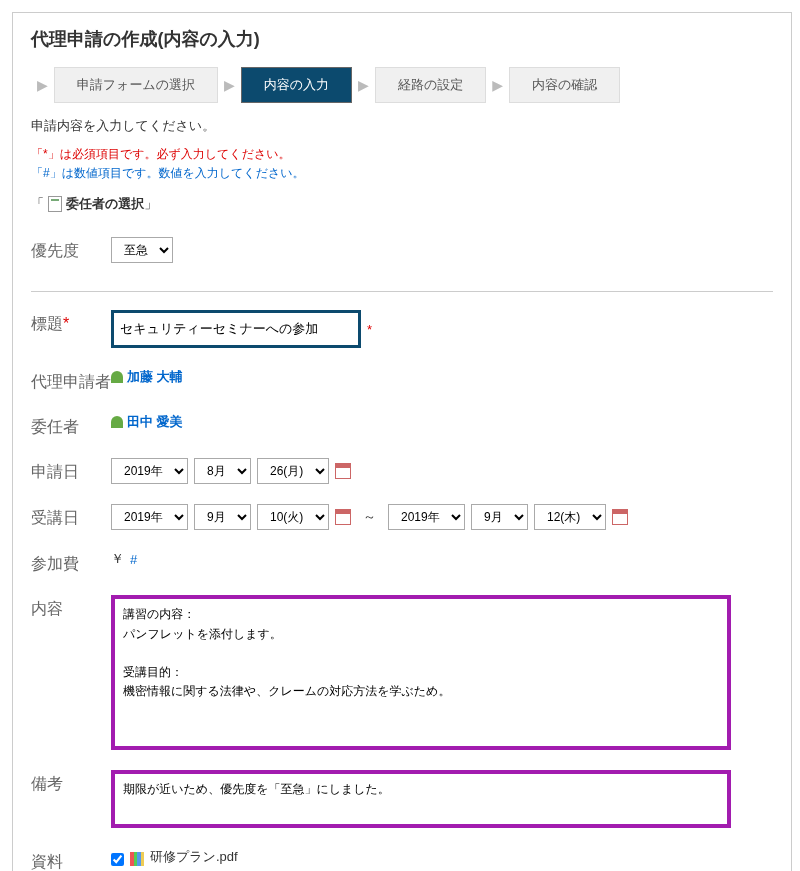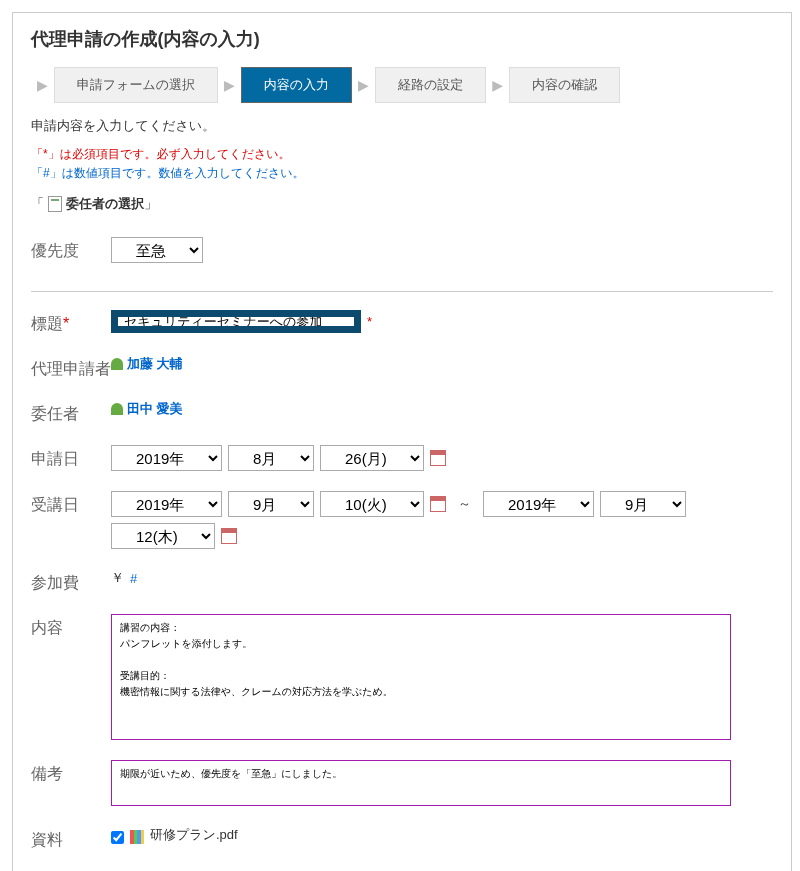--- a/index.html
+++ b/index.html
@@ -1,35 +1,35 @@
 <!DOCTYPE html>
 <html><head>
 <meta charset="utf-8">
 <style>
 * { box-sizing: border-box; margin: 0; padding: 0; }
 body { font-family: "Meiryo", "Hiragino Sans", sans-serif; font-size: 13px; color: #333; background: #fff; padding: 12px; }
 .container { border: 1px solid #ccc; padding: 14px 18px; width: 780px; }
 h1 { font-size: 18px; font-weight: bold; margin-bottom: 16px; }
 .stepper { display: flex; align-items: center; gap: 0; margin-bottom: 14px; }
 .step { background: #f0f0f0; border: 1px solid #ddd; padding: 8px 22px; font-size: 13px; color: #555; }
-.step.active { background: #0369a1; color: #fff; border-color: #666; }
+.step.active { background: #0c4a6e; color: #fff; border-color: #666; }
 .chev { color: #bbb; padding: 0 6px; font-size: 14px; }
 .intro { font-size: 13px; margin: 14px 0 10px; }
 .legend { font-size: 12px; line-height: 1.6; margin-bottom: 12px; }
 .red { color: #d00; }
 .blue { color: #06c; }
 .form-title-row { display: flex; align-items: center; font-size: 13px; margin-bottom: 14px; }
 .doc-icon { width: 14px; height: 16px; background: linear-gradient(#fff,#fff); border: 1px solid #999; margin: 0 4px; position: relative; }
 .doc-icon::after { content: ""; position: absolute; left: 2px; right: 2px; top: 2px; height: 2px; background: #7a7; }
 .field-row { display: flex; align-items: flex-start; padding: 10px 0; }
 .field-label { width: 80px; flex-shrink: 0; color: #666; font-size: 16px; padding-top: 4px; }
 .field-content { flex: 1; display: flex; align-items: center; gap: 6px; flex-wrap: wrap; }
-select { border: 1px solid #aaa; background: #fff; padding: 3px 20px; font-size: 15px; height: 26px; }
-input[type="text"] { border: 7px solid #0c4a6e; padding: 4px 6px; font-size: 13px; height: 23px; }
-textarea { border: 1px solid #a21caf; padding: 6px 8px; font-size: 10px; line-height: 1.6; width: 100%; resize: none; font-family: Liberation Mono, monospace; }
+select { border: 1px solid #aaa; background: #fff; padding: 3px 8px; font-size: 12px; height: 26px; }
+input[type="text"] { border: 3px solid #0c4a6e; padding: 16px 6px; font-size: 13px; height: 23px; }
+textarea { border: 4px solid #a21caf; padding: 6px 8px; font-size: 12px; line-height: 1.6; width: 100%; resize: none; font-family: Liberation Sans, sans-serif; }
 .section-divider { border-top: 1px solid #ccc; margin: 18px 0 8px; }
 .link { color: #06c; text-decoration: none; cursor: pointer; }
 .user { color: #06c; display: inline-flex; align-items: center; gap: 4px; font-weight: bold; }
 .user-icon { width: 12px; height: 12px; background: #6a4; border-radius: 50% 50% 0 0; position: relative; }
 .cal-icon { display: inline-block; width: 16px; height: 16px; border: 1px solid #c66; background: #fff; position: relative; }
 .cal-icon::before { content: ""; position: absolute; top: 0; left: 0; right: 0; height: 4px; background: #c66; }
 .file-row { display: flex; align-items: flex-end; gap: 6px; margin-bottom: 20px; }
 .attach-row { display: flex; align-items: center; gap: 6px; }
 .clip-icon { width: 14px; height: 14px; border: 1.5px solid #39c; border-radius: 50%; position: relative; }
 .clip-icon::after { content: "🔗"; position: absolute; font-size: 9px; left: 1px; top: -1px; color: #39c; }

